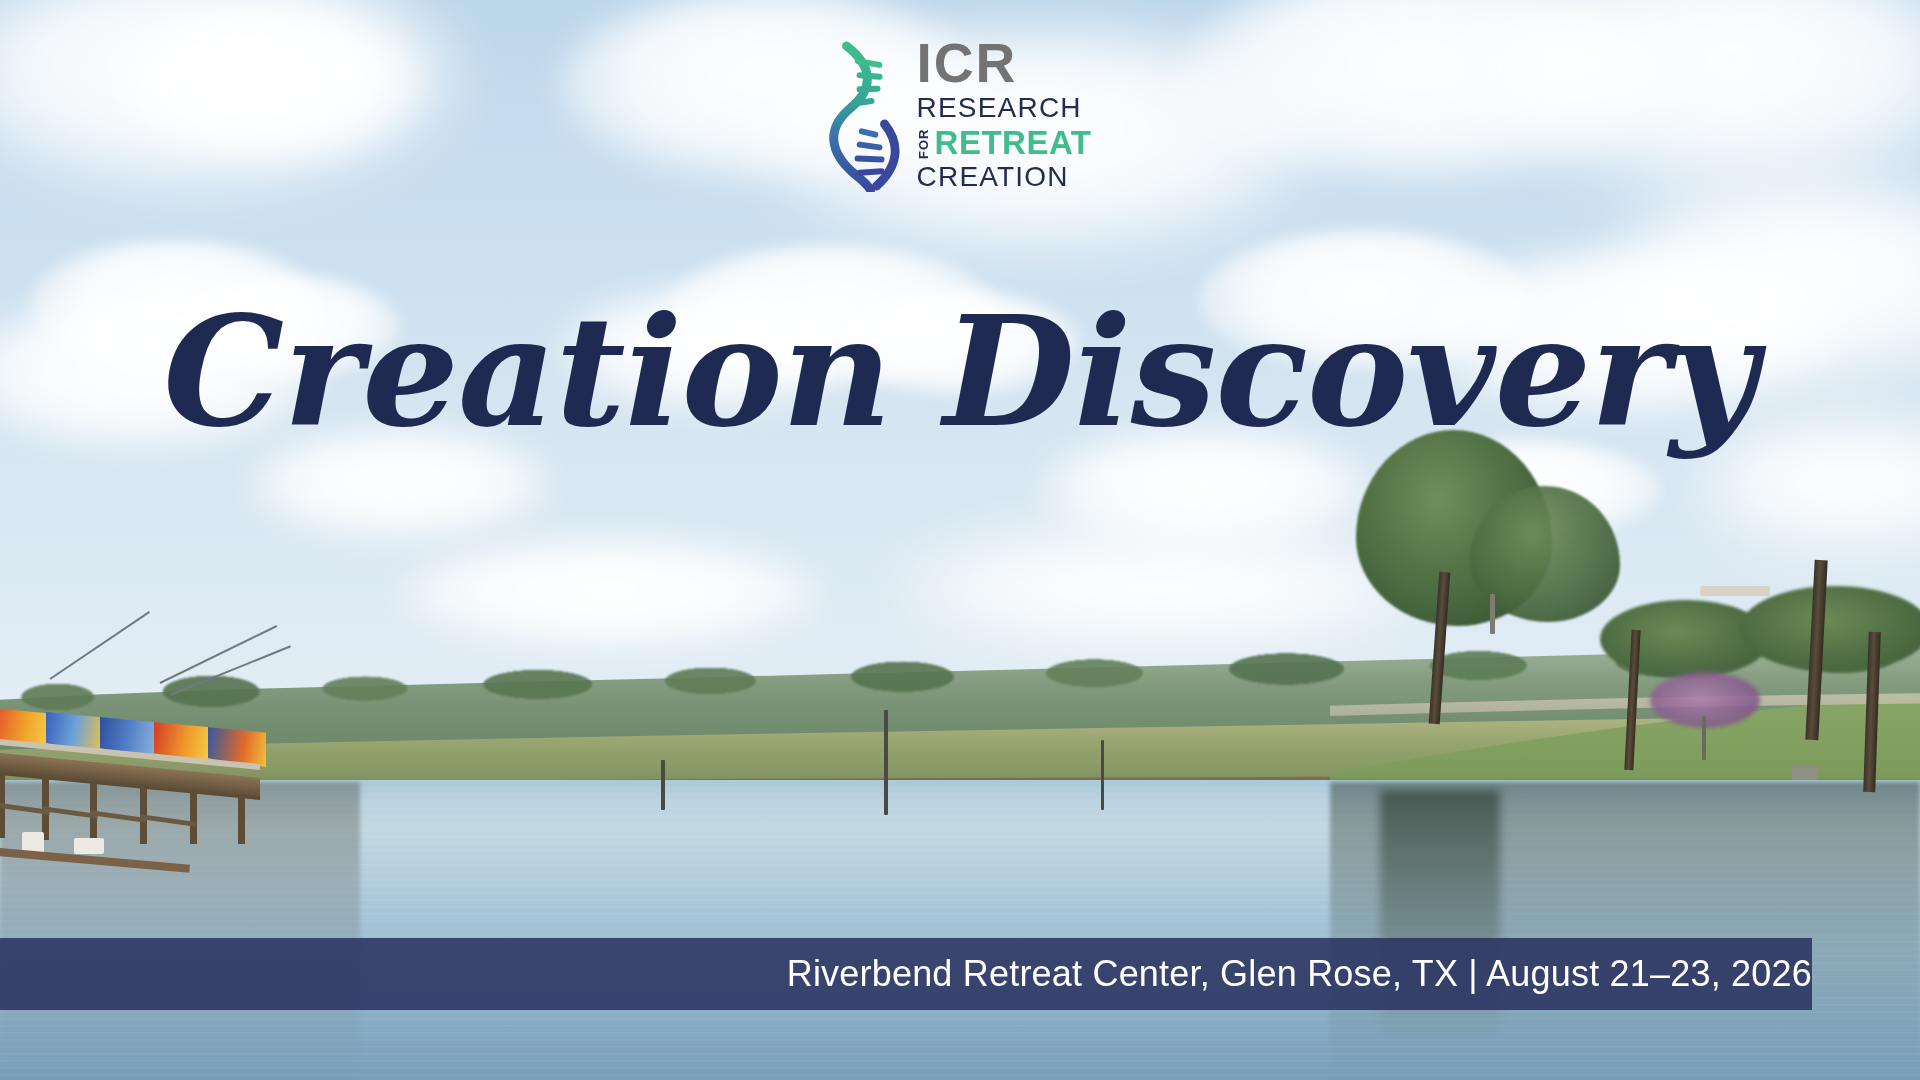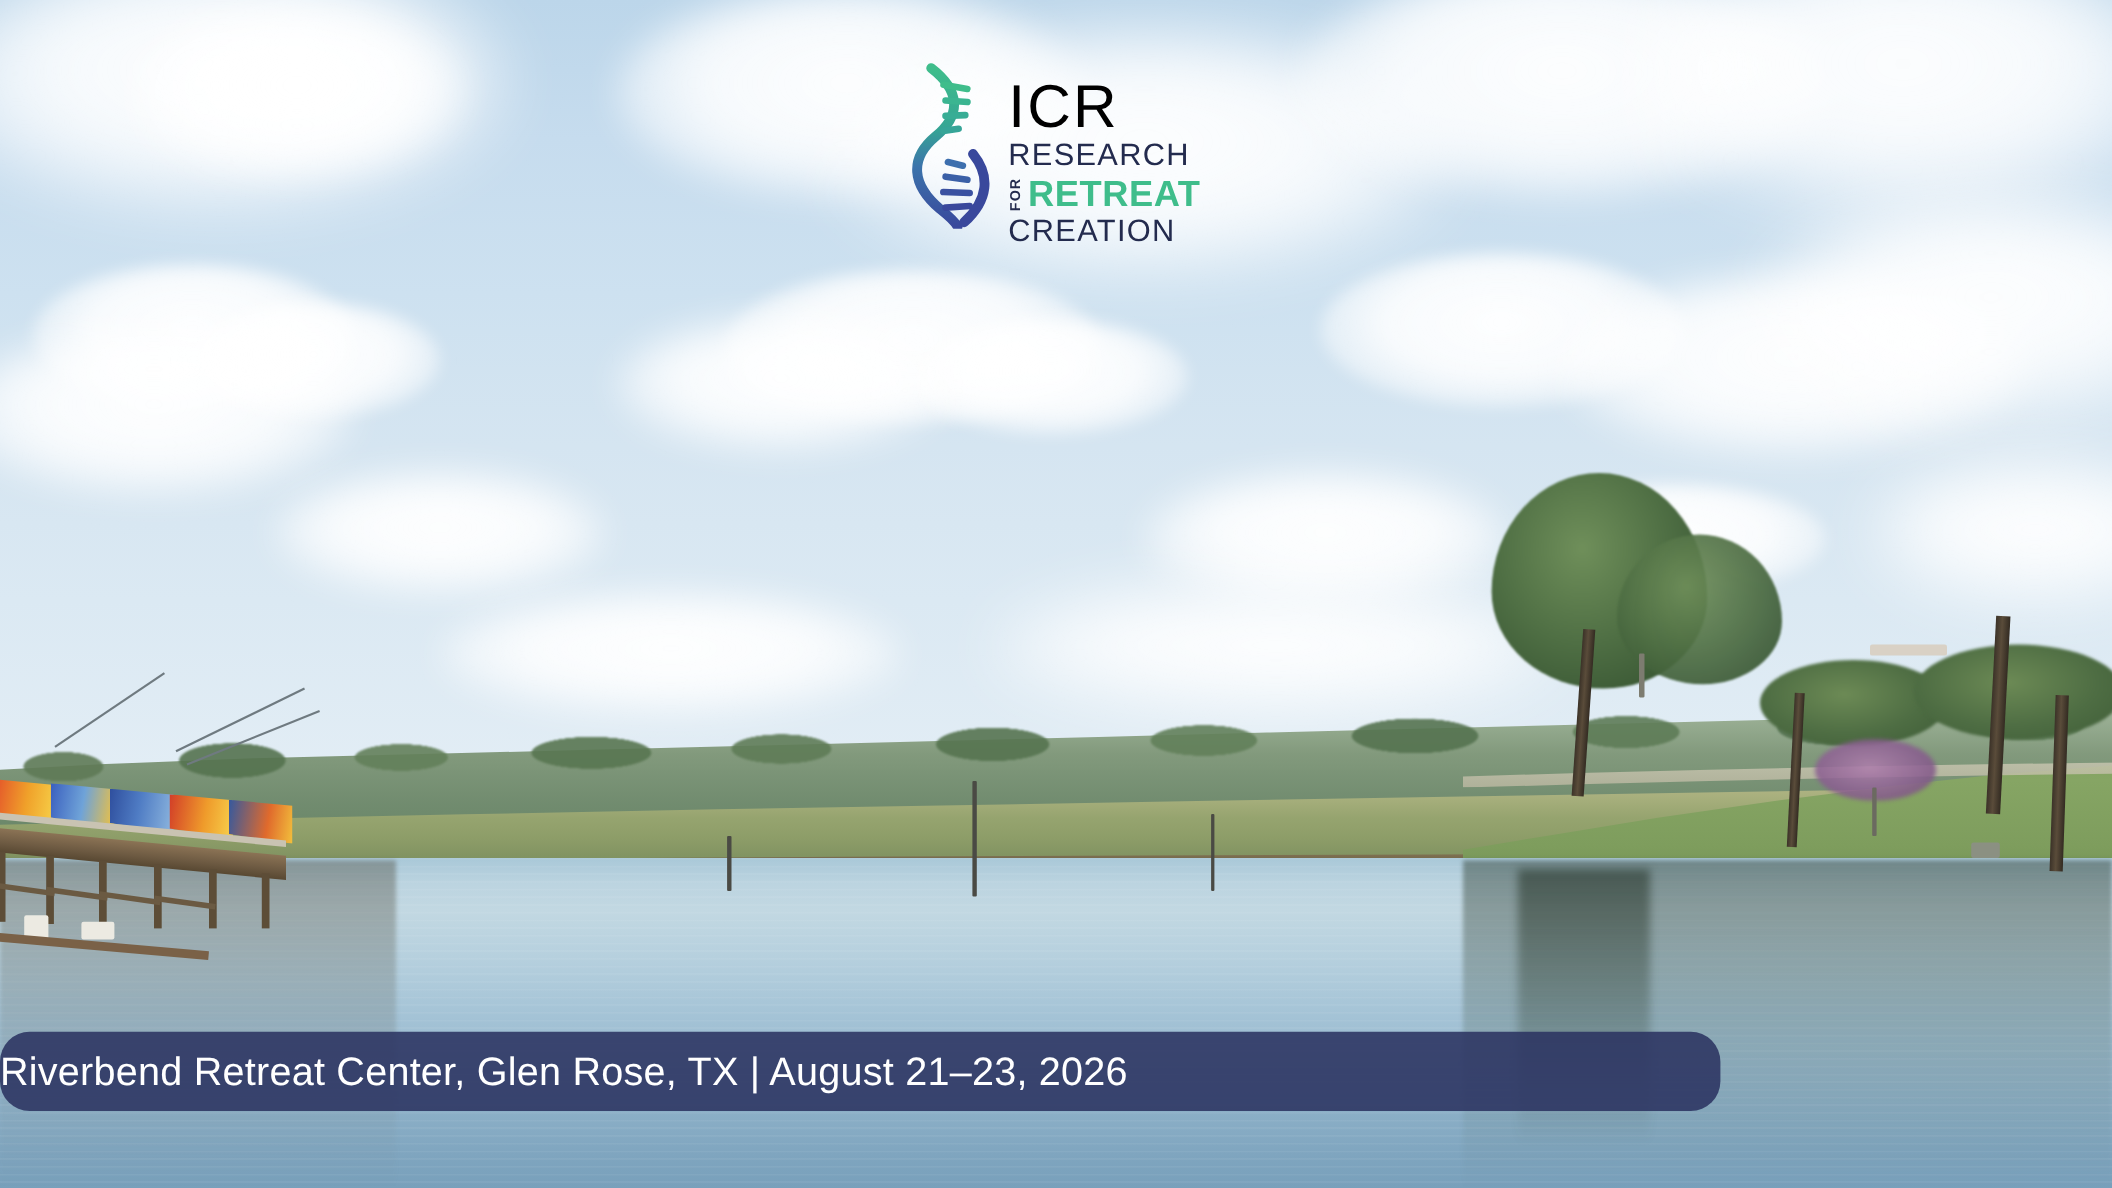--- a/index.html
+++ b/index.html
@@ -160,22 +160,22 @@
 
   
   .logo {
     position:absolute; left:50%; top:38px; transform:translateX(-50%);
     display:flex; align-items:center; gap:14px;
   }
   .logo-helix { width:74px; height:152px; display:block; }
   .logo-text { display:flex; flex-direction:column; justify-content:center; }
   .logo-icr {
     font-family:"Liberation Sans", sans-serif;
-    font-weight:400; font-size:55px; line-height:.92;
-    color:#000000; letter-spacing:2px;margin-top:33px;
+    font-weight:700; font-size:55px; line-height:.92;
+    color:#737373; letter-spacing:2px;
   }
   .logo-institute {
     font-family:"Liberation Sans", sans-serif;
     font-weight:400; font-size:28px; line-height:1.1;
     color:#232b4e; letter-spacing:1.2px; margin-top:4px;
   }
   .logo-row3 { display:flex; align-items:flex-end; gap:5px; margin-top:2px; }
   .logo-for {
     font-family:"Liberation Sans", sans-serif;
     font-weight:700; font-size:13px; letter-spacing:1px;
@@ -213,23 +213,23 @@
     font-family:"Liberation Sans", sans-serif;
     font-weight:700;
     font-size:47px;
     letter-spacing:13px;
     color:#222d58;
     text-indent:13px;
   }
 
   
   .banner {
-    position:absolute; left:0; top:938px; width:1564px; height:72px;
+    position:absolute; left:0; top:938px; width:1812px; height:72px;
     background:rgba(43,51,97,.88);
-    display:flex; align-items:center; justify-content:flex-start;border-radius:27px;
+    display:flex; align-items:center; justify-content:flex-end;
   }
   .banner-text {
     font-family:"Liberation Sans", sans-serif;
     font-weight:400;
     font-size:36px;
     color:#ffffff;
     letter-spacing:.2px;
     white-space:nowrap;
   }
 </style>
@@ -368,18 +368,19 @@
       <span class="logo-icr">ICR</span>
       <span class="logo-institute">RESEARCH</span>
       <span class="logo-row3">
         <span class="logo-for">FOR</span>
         <span class="logo-creation">RETREAT</span>
       </span>
       <span class="logo-research">CREATION</span>
     </span>
   </div>
 
+  <div class="title-script">Creation Discovery</div>
 
   <div class="banner">
     <span class="banner-text">Riverbend Retreat Center, Glen Rose, TX | August 21–23, 2026</span>
   </div>
 
 </div>
 
 </body></html>

